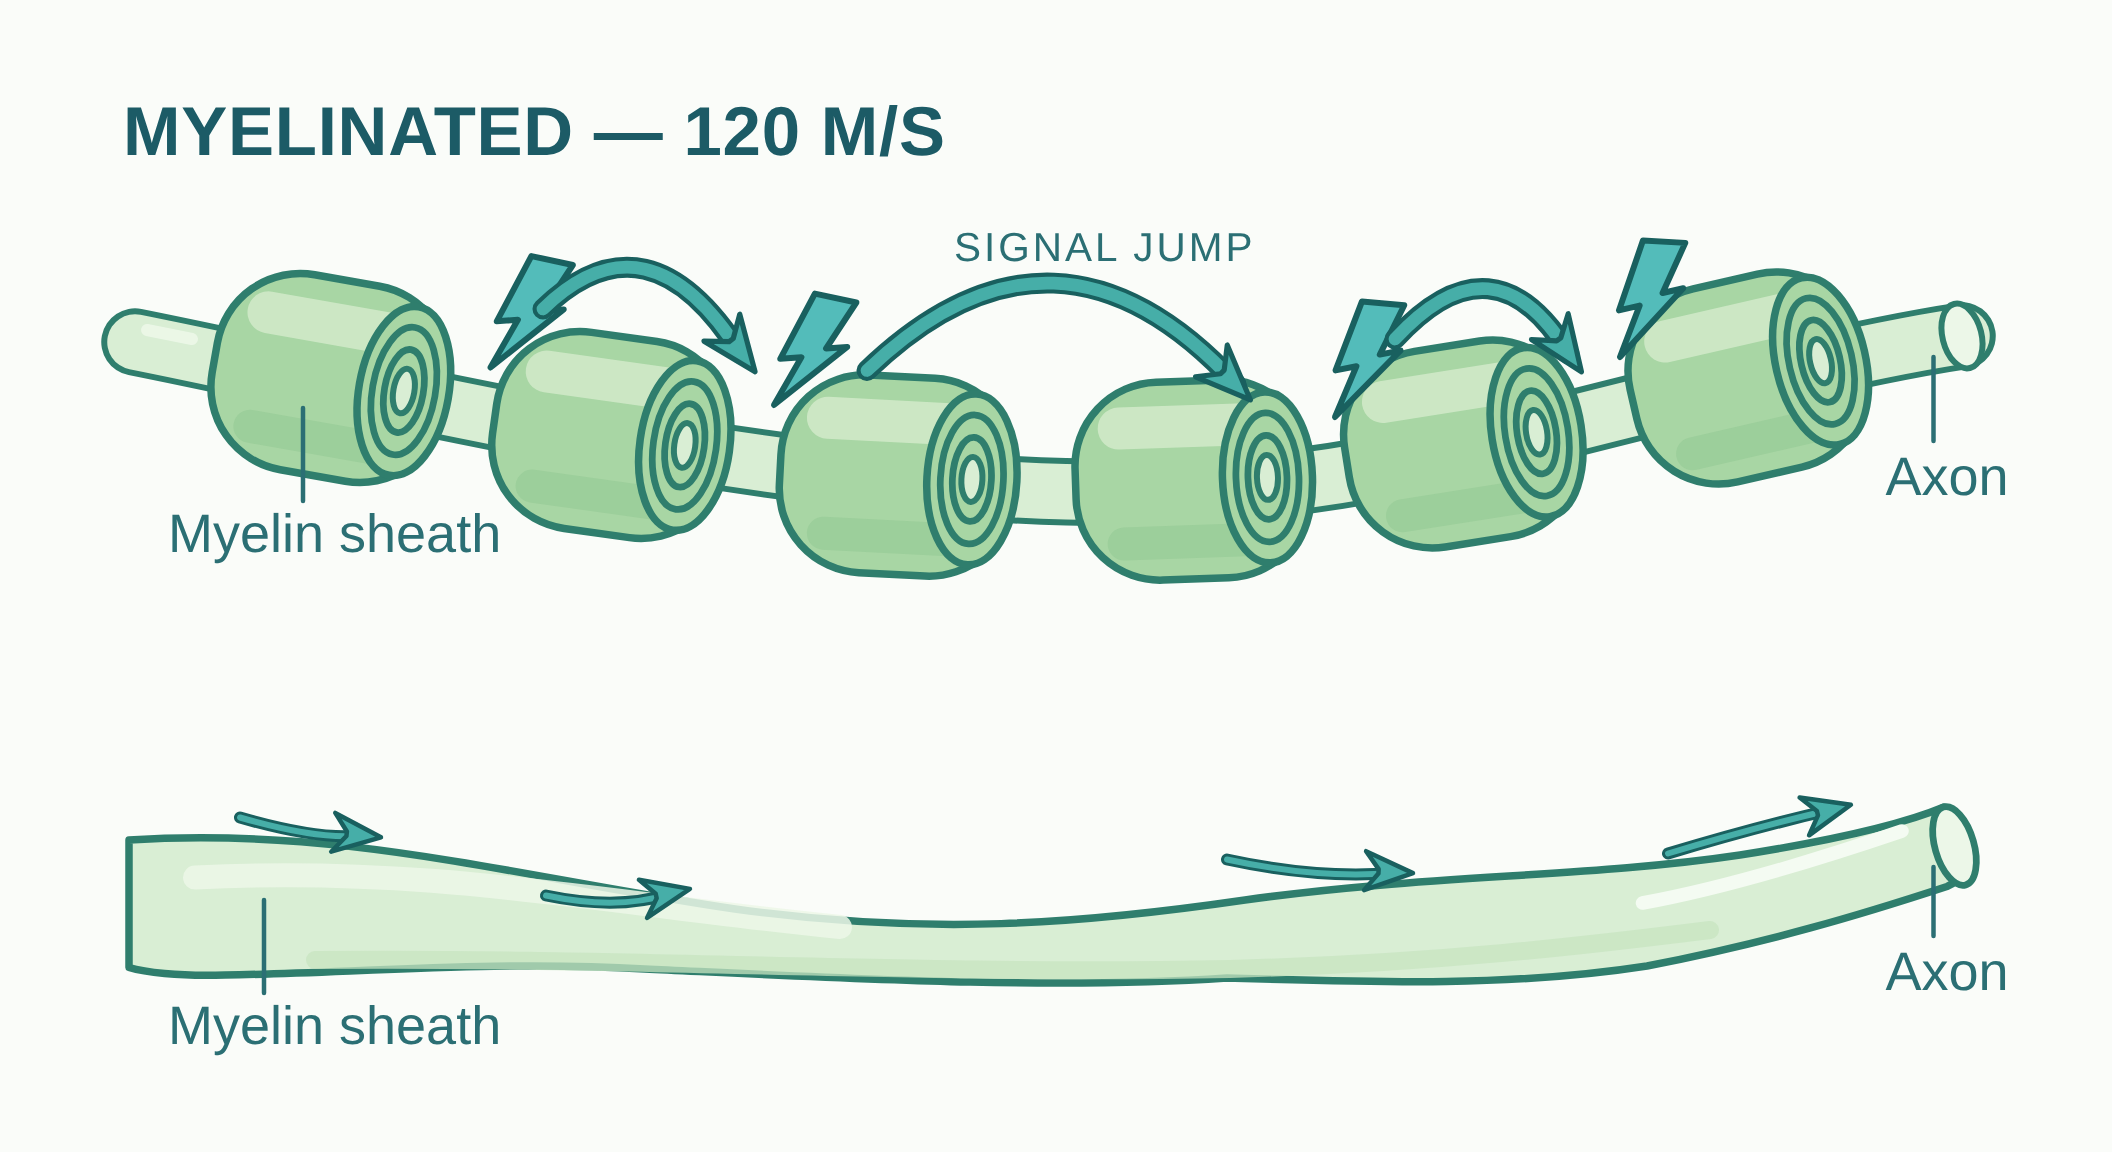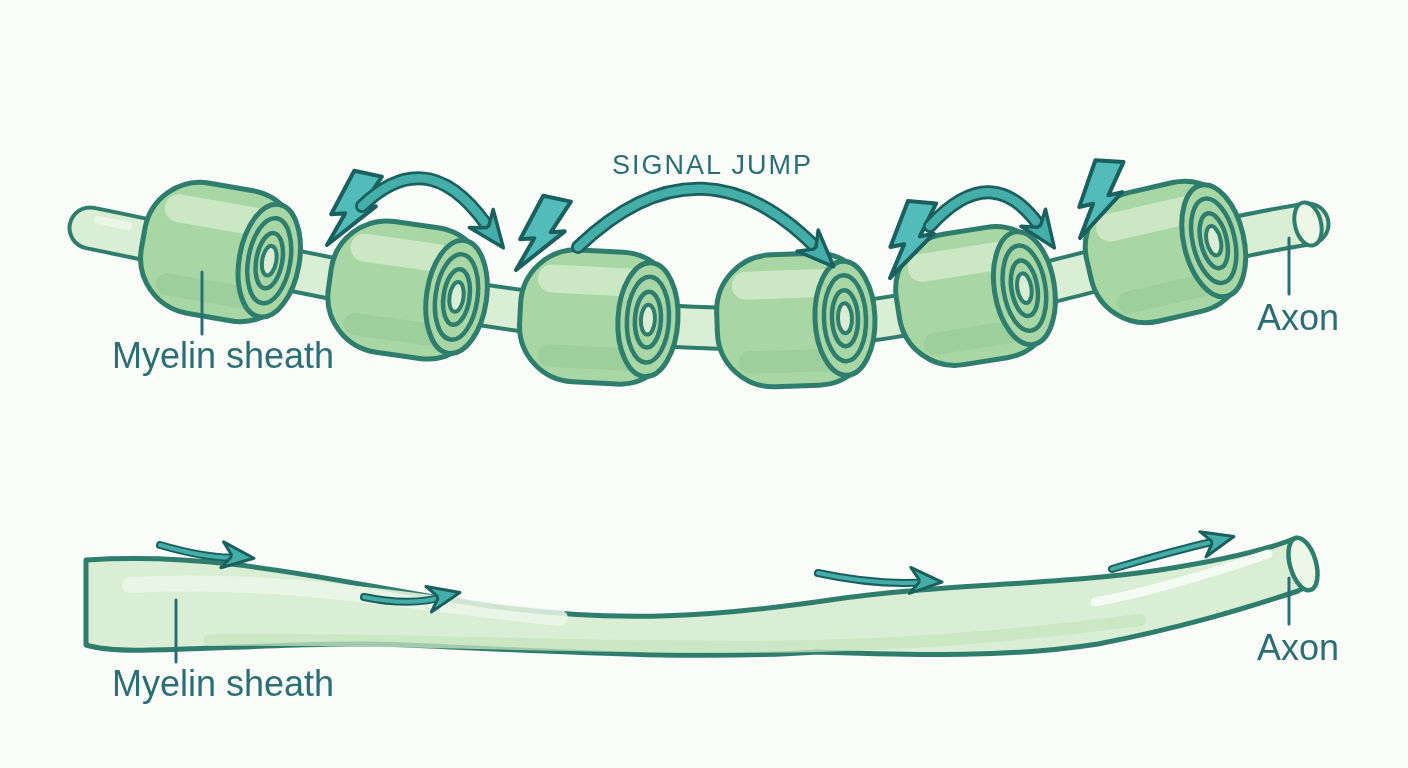--- a/index.html
+++ b/index.html
@@ -155,22 +155,23 @@
         <path class="sw-o" d="M 1112,569 Q 1172,551 1220,540"></path>
         <path class="sw-i" d="M 1112,569 Q 1172,551 1220,540"></path>
         <use href="#ahead" class="ahead" transform="translate(1232,537) rotate(-14)"></use>
       </g>
 
       <line class="leader" x1="176" y1="600" x2="176" y2="662"></line>
       <line class="leader" x1="1289" y1="578" x2="1289" y2="624"></line>
     </g>
   </svg>
 
+  <div class="title" style="left:82px;top:64px;">MYELINATED — 120 M/S</div>
 
-  <div class="sublabel" style="left:612px;top:152px;">SIGNAL JUMP</div>
+  <div class="sublabel" style="left:636px;top:152px;">SIGNAL JUMP</div>
 
   <div class="lbl" style="left:112px;top:338px;">Myelin sheath</div>
 
   <div class="lbl" style="left:1257px;top:300px;">Axon</div>
 
 
   <div class="lbl" style="left:112px;top:666px;">Myelin sheath</div>
 
   <div class="lbl" style="left:1257px;top:630px;">Axon</div>
 

